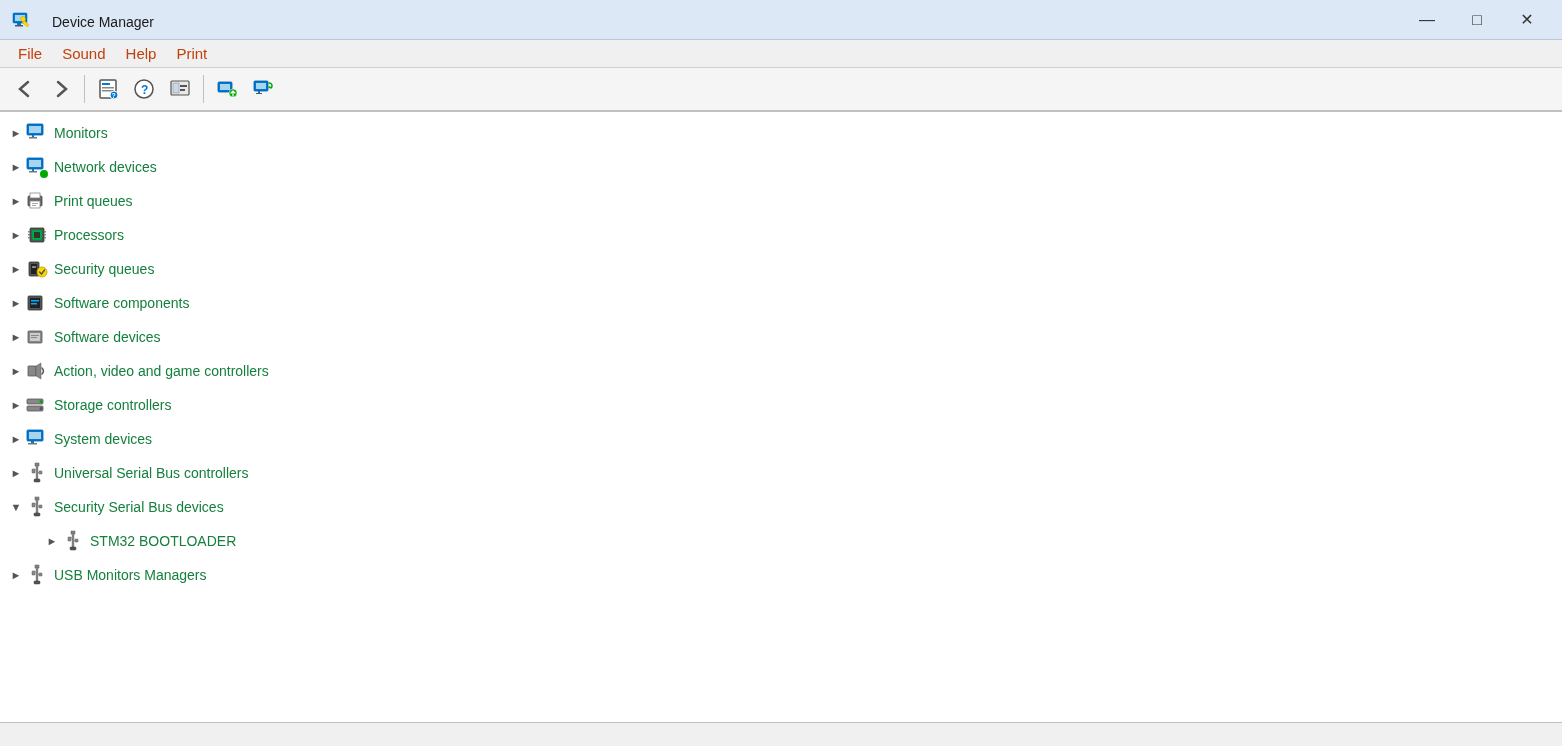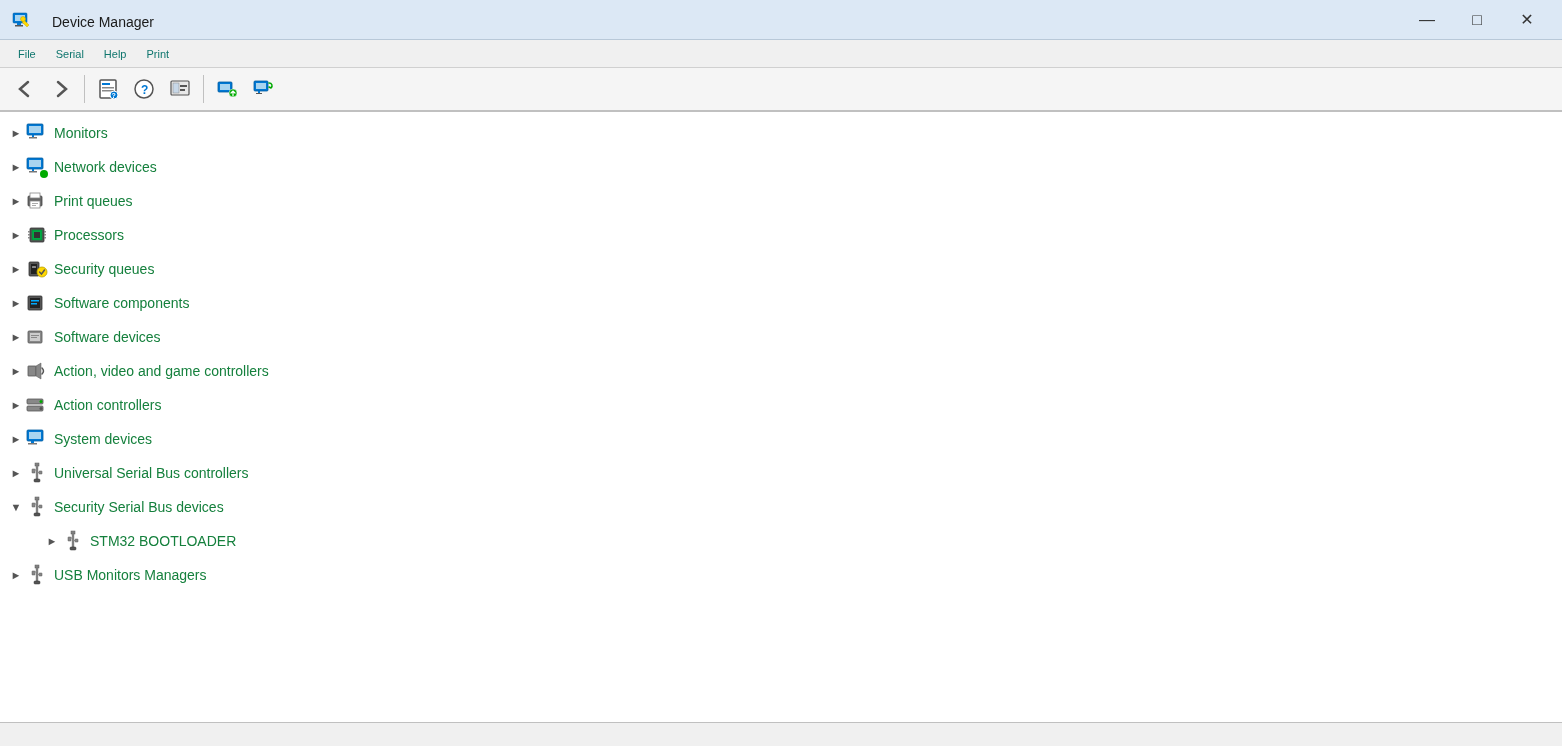--- a/index.html
+++ b/index.html
@@ -61,22 +61,22 @@
       background: #f0f0f0;
       display: flex;
       align-items: center;
       padding: 2px 8px;
       height: 28px;
       border-bottom: 1px solid #d0d0d0;
     }
     .menu-item {
       padding: 3px 10px;
       cursor: pointer;
-      font-size: 11px;
-      color: #0f766e;
+      font-size: 15px;
+      color: #c2410c;
     }
 
     
     .toolbar {
       background: #f5f5f5;
       display: flex;
       align-items: center;
       padding: 4px 8px;
       height: 44px;
       border-bottom: 2px solid #c0c0c0;
@@ -189,21 +189,21 @@
   </div>
   <div class="title-bar-controls">
     <button class="title-btn">—</button>
     <button class="title-btn">□</button>
     <button class="title-btn close">✕</button>
   </div>
 </div>
 
 <div class="menu-bar">
   <span class="menu-item">File</span>
-  <span class="menu-item">Serial</span>
+  <span class="menu-item">Sound</span>
   <span class="menu-item">Help</span>
   <span class="menu-item">Print</span>
 </div>
 
 <div class="toolbar">
 
   <button class="toolbar-btn">
     <svg viewBox="0 0 22 22">
       <path d="M14 4 L6 11 L14 18" stroke="#555" stroke-width="2.5" fill="none" stroke-linecap="round"></path>
     </svg>
@@ -402,21 +402,21 @@
       ►
     </div>
     <div class="item-icon">
       <svg viewBox="0 0 22 22" width="22" height="22">
       <rect x="1" y="5" width="16" height="5" rx="1" fill="#888" stroke="#555" stroke-width="0.8"></rect>
       <rect x="1" y="12" width="16" height="5" rx="1" fill="#888" stroke="#555" stroke-width="0.8"></rect>
       <circle cx="15" cy="7.5" r="1.5" fill="#00aa00"></circle>
       <circle cx="15" cy="14.5" r="1.5" fill="#555"></circle>
     </svg>
     </div>
-    <span class="item-label">Action controllers</span>
+    <span class="item-label">Storage controllers</span>
   </div>
       <div class="tree-item">
     <div style="width:0px; flex-shrink:0;"></div>
     <div class="chevron">
       ►
     </div>
     <div class="item-icon">
       <svg viewBox="0 0 22 22" width="22" height="22">
       <rect x="1" y="2" width="16" height="11" rx="1" fill="#0078d4" stroke="#005a9e" stroke-width="0.8"></rect>
       <rect x="3" y="4" width="12" height="7" fill="#a8d4f0"></rect>

